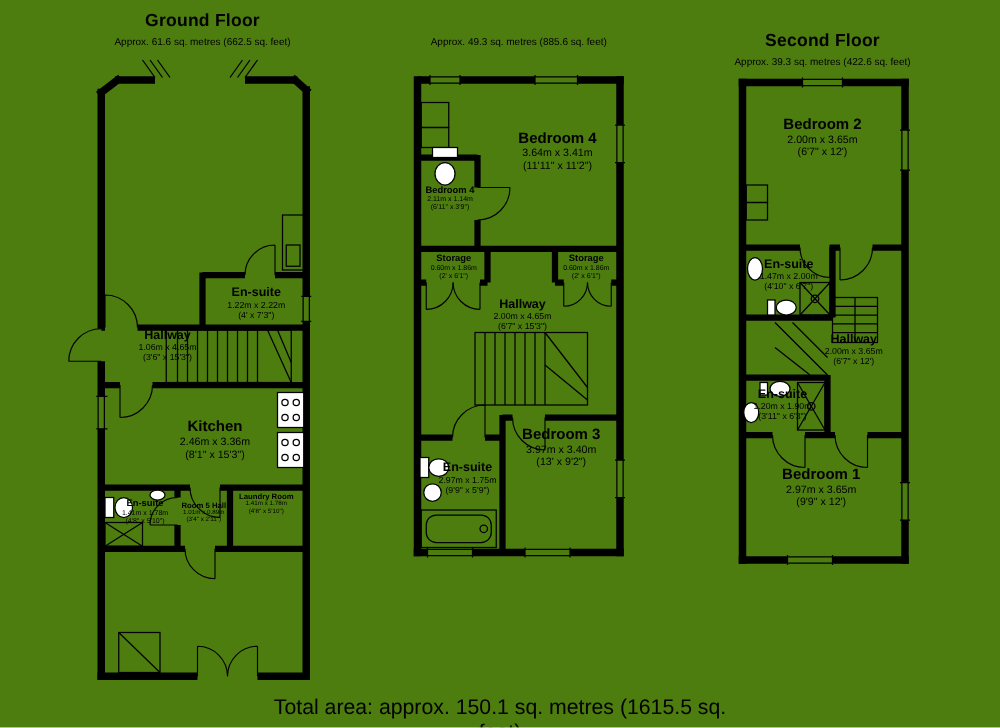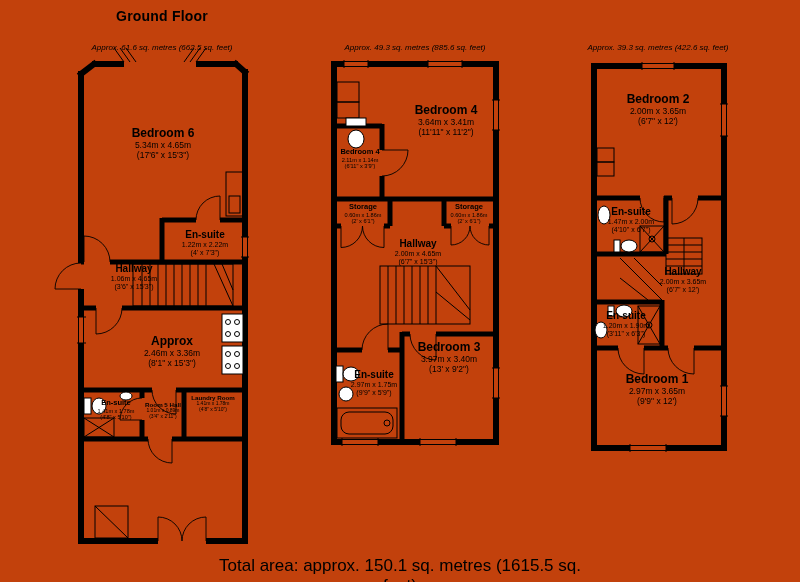--- a/index.html
+++ b/index.html
@@ -1,27 +1,27 @@
 <!DOCTYPE html>
 <html><head>
 <meta charset="utf-8">
 <style>
   html,body{margin:0;padding:0;background:#ffffff;}
-  .canvas{position:relative;width:800px;height:582px;background:#c2410c;overflow:hidden;
+  .canvas{position:relative;width:800px;height:582px;background:#4d7c0f;overflow:hidden;
           font-family:"Liberation Sans", sans-serif;color:#000;}
   svg{position:absolute;left:0;top:0;}
   .wall{stroke:#000;fill:none;}
   .outer{stroke-width:6;}
   .inner{stroke-width:5;}
   .thin{stroke:#000;stroke-width:1;fill:none;}
   .door{stroke:#000;stroke-width:0.9;fill:none;}
   .fix{stroke:#000;stroke-width:1;fill:#fff;}
   .floor-head{position:absolute;text-align:center;}
   .floor-title{display:block;font-weight:bold;font-size:14px;letter-spacing:0.2px;}
-  .floor-sub{display:block;font-size:8px;margin-top:19px;font-style:italic;}
+  .floor-sub{display:block;font-size:8px;margin-top:5px;}
   .room-label{position:absolute;text-align:center;line-height:1.18;}
   .room-name{display:block;font-weight:bold;}
   .room-dims{display:block;}
   .lg .room-name{font-size:12px;} .lg .room-dims{font-size:8.5px;}
   .md .room-name{font-size:10px;} .md .room-dims{font-size:7px;}
   .sm .room-name{font-size:7.5px;} .sm .room-dims{font-size:5.6px;}
   .xs .room-name{font-size:6.2px;} .xs .room-dims{font-size:5px;}
   .footer{position:absolute;left:200px;top:556px;width:400px;text-align:center;font-size:17px;}
 </style>
 </head>
@@ -226,40 +226,36 @@
 </svg>
 
 <div class="floor-head" style="left:62px;top:8px;width:200px">
   <span class="floor-title">Ground Floor</span>
   <span class="floor-sub">Approx. 61.6 sq. metres (662.5 sq. feet)</span>
 </div>
 <div class="floor-head" style="left:315px;top:24px;width:200px">
   <span class="floor-sub">Approx. 49.3 sq. metres (885.6 sq. feet)</span>
 </div>
 <div class="floor-head" style="left:558px;top:24px;width:200px">
+  <span class="floor-title">Second Floor</span>
   <span class="floor-sub">Approx. 39.3 sq. metres (422.6 sq. feet)</span>
 </div>
 
-<div class="room-label lg" style="left:103px;top:126px;width:120px">
-  <span class="room-name">Bedroom 6</span>
-  <span class="room-dims">5.34m x 4.65m</span>
-  <span class="room-dims">(17'6" x 15'3")</span>
-</div>
 <div class="room-label md" style="left:166px;top:229px;width:78px">
   <span class="room-name">En-suite</span>
   <span class="room-dims">1.22m x 2.22m</span>
   <span class="room-dims">(4' x 7'3")</span>
 </div>
 <div class="room-label md" style="left:84px;top:263px;width:100px">
   <span class="room-name">Hallway</span>
   <span class="room-dims">1.06m x 4.65m</span>
   <span class="room-dims">(3'6" x 15'3")</span>
 </div>
 <div class="room-label lg" style="left:112px;top:334px;width:120px">
-  <span class="room-name">Approx</span>
+  <span class="room-name">Kitchen</span>
   <span class="room-dims">2.46m x 3.36m</span>
   <span class="room-dims">(8'1" x 15'3")</span>
 </div>
 <div class="room-label sm" style="left:88px;top:399px;width:56px">
   <span class="room-name">En-suite</span>
   <span class="room-dims">1.41m x 1.78m</span>
   <span class="room-dims">(4'8" x 5'10")</span>
 </div>
 <div class="room-label xs" style="left:144px;top:401px;width:38px">
   <span class="room-name">Room 5 Hall</span>

